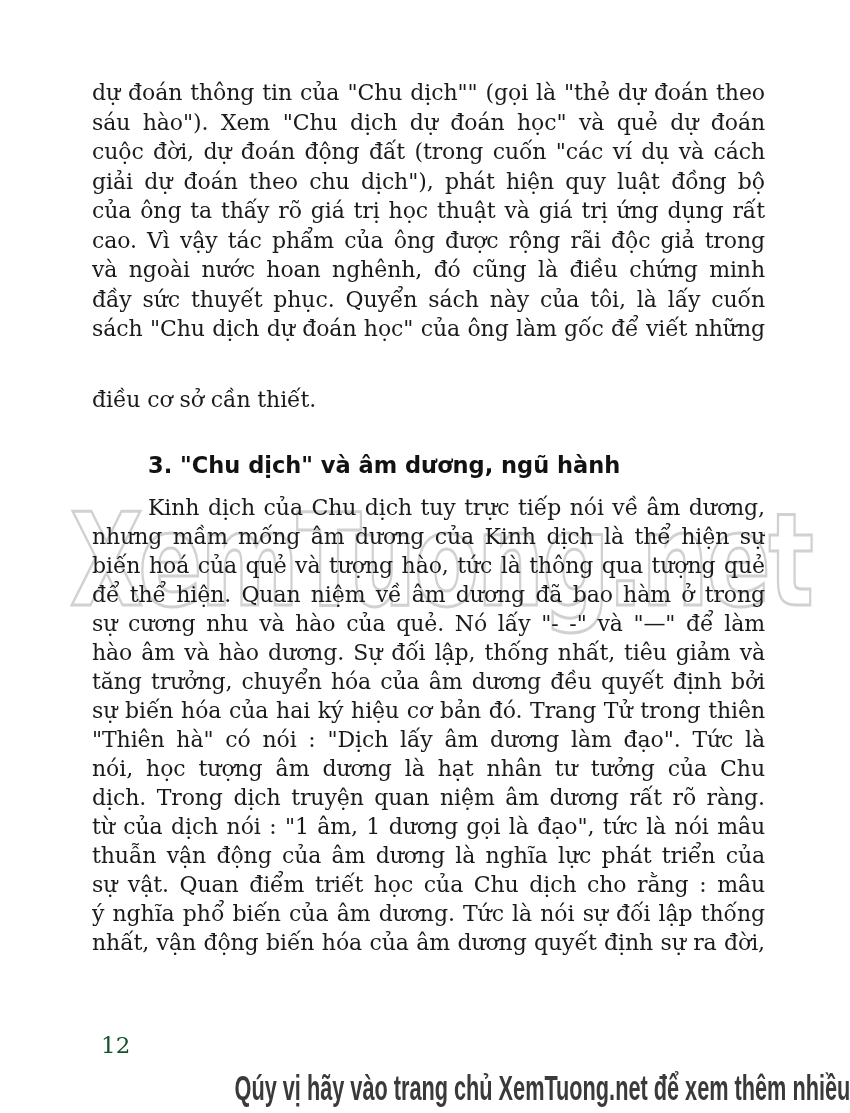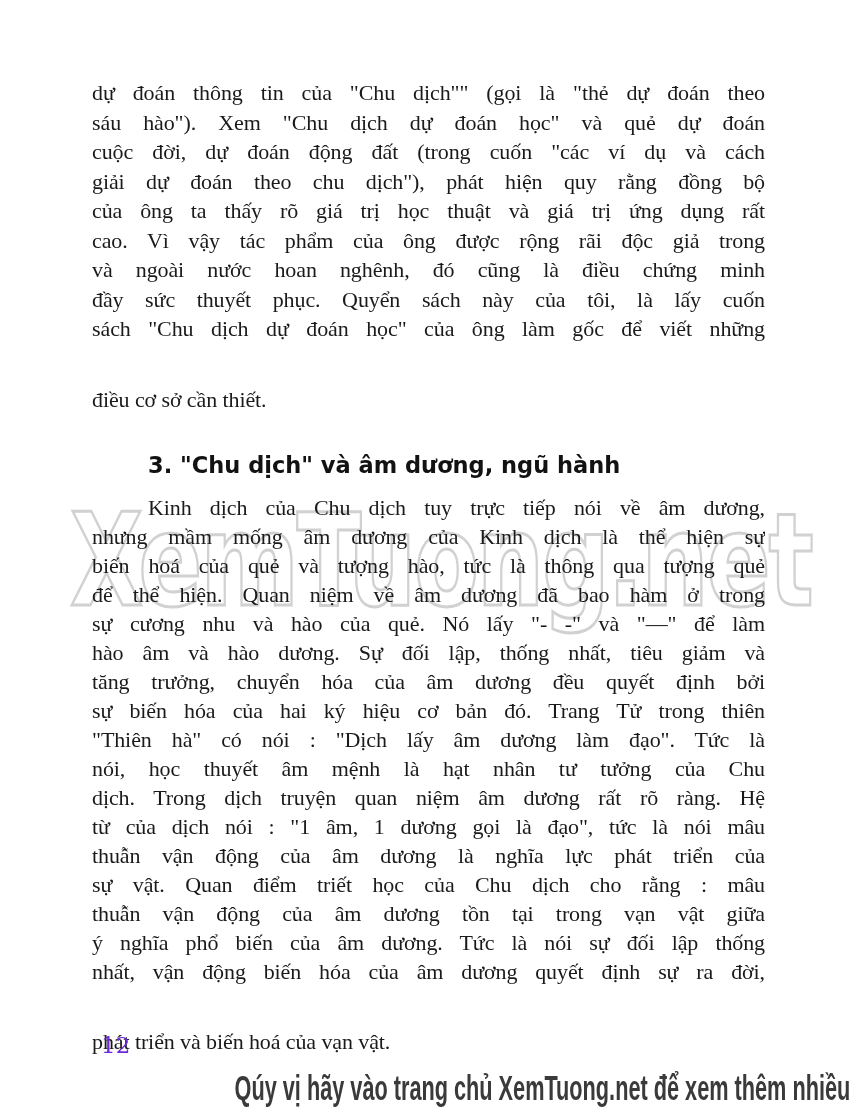--- a/index.html
+++ b/index.html
@@ -36,40 +36,39 @@
   }
   .para{font-size:22px;letter-spacing:-0.1px;}
   .para .line{
     line-height:29.5px;
     height:29.5px;
     text-align:justify;
     text-align-last:justify;
     -moz-text-align-last:justify;
     overflow:hidden;
     white-space:normal;
-    font-family:Liberation Serif, serif;
   }
   .para.p2 .line{line-height:29px;height:29px;}
   .para .line.last{text-align-last:left;margin-top:41px;-moz-text-align-last:left;}
   .para .line.indent{text-indent:56px;margin-top:12px;}
   .section-heading{
     margin:36px 0 13px 0;
     padding-left:56px;
     font-family:"DejaVu Sans", sans-serif;
     font-weight:bold;
     font-size:22.5px;
     line-height:30px;
     color:#121212;
   }
   .page-number{
     position:absolute;
     left:101px;top:1032px;
     z-index:1;
     font-size:23px;
-    color:#6d28d9;
+    color:#14532d;
   }
   .footer{
     position:absolute;
     left:0;right:0;bottom:5px;
     z-index:2;
     text-align:center;
   }
   .footer .footer-text{
     display:inline-block;
     font-family:"Liberation Sans", sans-serif;
@@ -87,50 +86,48 @@
 <div class="page">
 
   <div class="watermark">XemTuong.net</div>
 
   <div class="content">
 
     <div class="para p1">
       <div class="line">dự đoán thông tin của "Chu dịch"" (gọi là "thẻ dự đoán theo</div>
       <div class="line">sáu hào"). Xem "Chu dịch dự đoán học" và quẻ dự đoán</div>
       <div class="line">cuộc đời, dự đoán động đất (trong cuốn "các ví dụ và cách</div>
-      <div class="line">giải dự đoán theo chu dịch"), phát hiện quy rằng đồng bộ</div>
+      <div class="line">giải dự đoán theo chu dịch"), phát hiện quy luật đồng bộ</div>
       <div class="line">của ông ta thấy rõ giá trị học thuật và giá trị ứng dụng rất</div>
       <div class="line">cao. Vì vậy tác phẩm của ông được rộng rãi độc giả trong</div>
       <div class="line">và ngoài nước hoan nghênh, đó cũng là điều chứng minh</div>
       <div class="line">đầy sức thuyết phục. Quyển sách này của tôi, là lấy cuốn</div>
       <div class="line">sách "Chu dịch dự đoán học" của ông làm gốc để viết những</div>
       <div class="line last">điều cơ sở cần thiết.</div>
     </div>
 
     <div class="section-heading">3. "Chu dịch" và âm dương, ngũ hành</div>
 
     <div class="para p2">
       <div class="line indent">Kinh dịch của Chu dịch tuy trực tiếp nói về âm dương,</div>
       <div class="line">nhưng mầm mống âm dương của Kinh dịch là thể hiện sự</div>
       <div class="line">biến hoá của quẻ và tượng hào, tức là thông qua tượng quẻ</div>
       <div class="line">để thể hiện. Quan niệm về âm dương đã bao hàm ở trong</div>
       <div class="line">sự cương nhu và hào của quẻ. Nó lấy "- -" và "—" để làm</div>
       <div class="line">hào âm và hào dương. Sự đối lập, thống nhất, tiêu giảm và</div>
       <div class="line">tăng trưởng, chuyển hóa của âm dương đều quyết định bởi</div>
       <div class="line">sự biến hóa của hai ký hiệu cơ bản đó. Trang Tử trong thiên</div>
       <div class="line">"Thiên hà" có nói : "Dịch lấy âm dương làm đạo". Tức là</div>
-      <div class="line">nói, học thuyết âm mệnh là hạt nhân tư tưởng của Chu</div>
+      <div class="line">nói, học tượng âm dương là hạt nhân tư tưởng của Chu</div>
       <div class="line">dịch. Trong dịch truyện quan niệm âm dương rất rõ ràng. Hệ</div>
       <div class="line">từ của dịch nói : "1 âm, 1 dương gọi là đạo", tức là nói mâu</div>
       <div class="line">thuẫn vận động của âm dương là nghĩa lực phát triển của</div>
       <div class="line">sự vật. Quan điểm triết học của Chu dịch cho rằng : mâu</div>
-      <div class="line">thuẫn vận động của âm dương tồn tại trong vạn vật giữa</div>
       <div class="line">ý nghĩa phổ biến của âm dương. Tức là nói sự đối lập thống</div>
       <div class="line">nhất, vận động biến hóa của âm dương quyết định sự ra đời,</div>
-      <div class="line last">phát triển và biến hoá của vạn vật.</div>
     </div>
 
   </div>
 
   <div class="page-number">12</div>
 
   <div class="footer">
     <span class="footer-text">Qúy vị hãy vào trang chủ XemTuong.net để xem thêm nhiều mục hay khác</span>
   </div>
 

